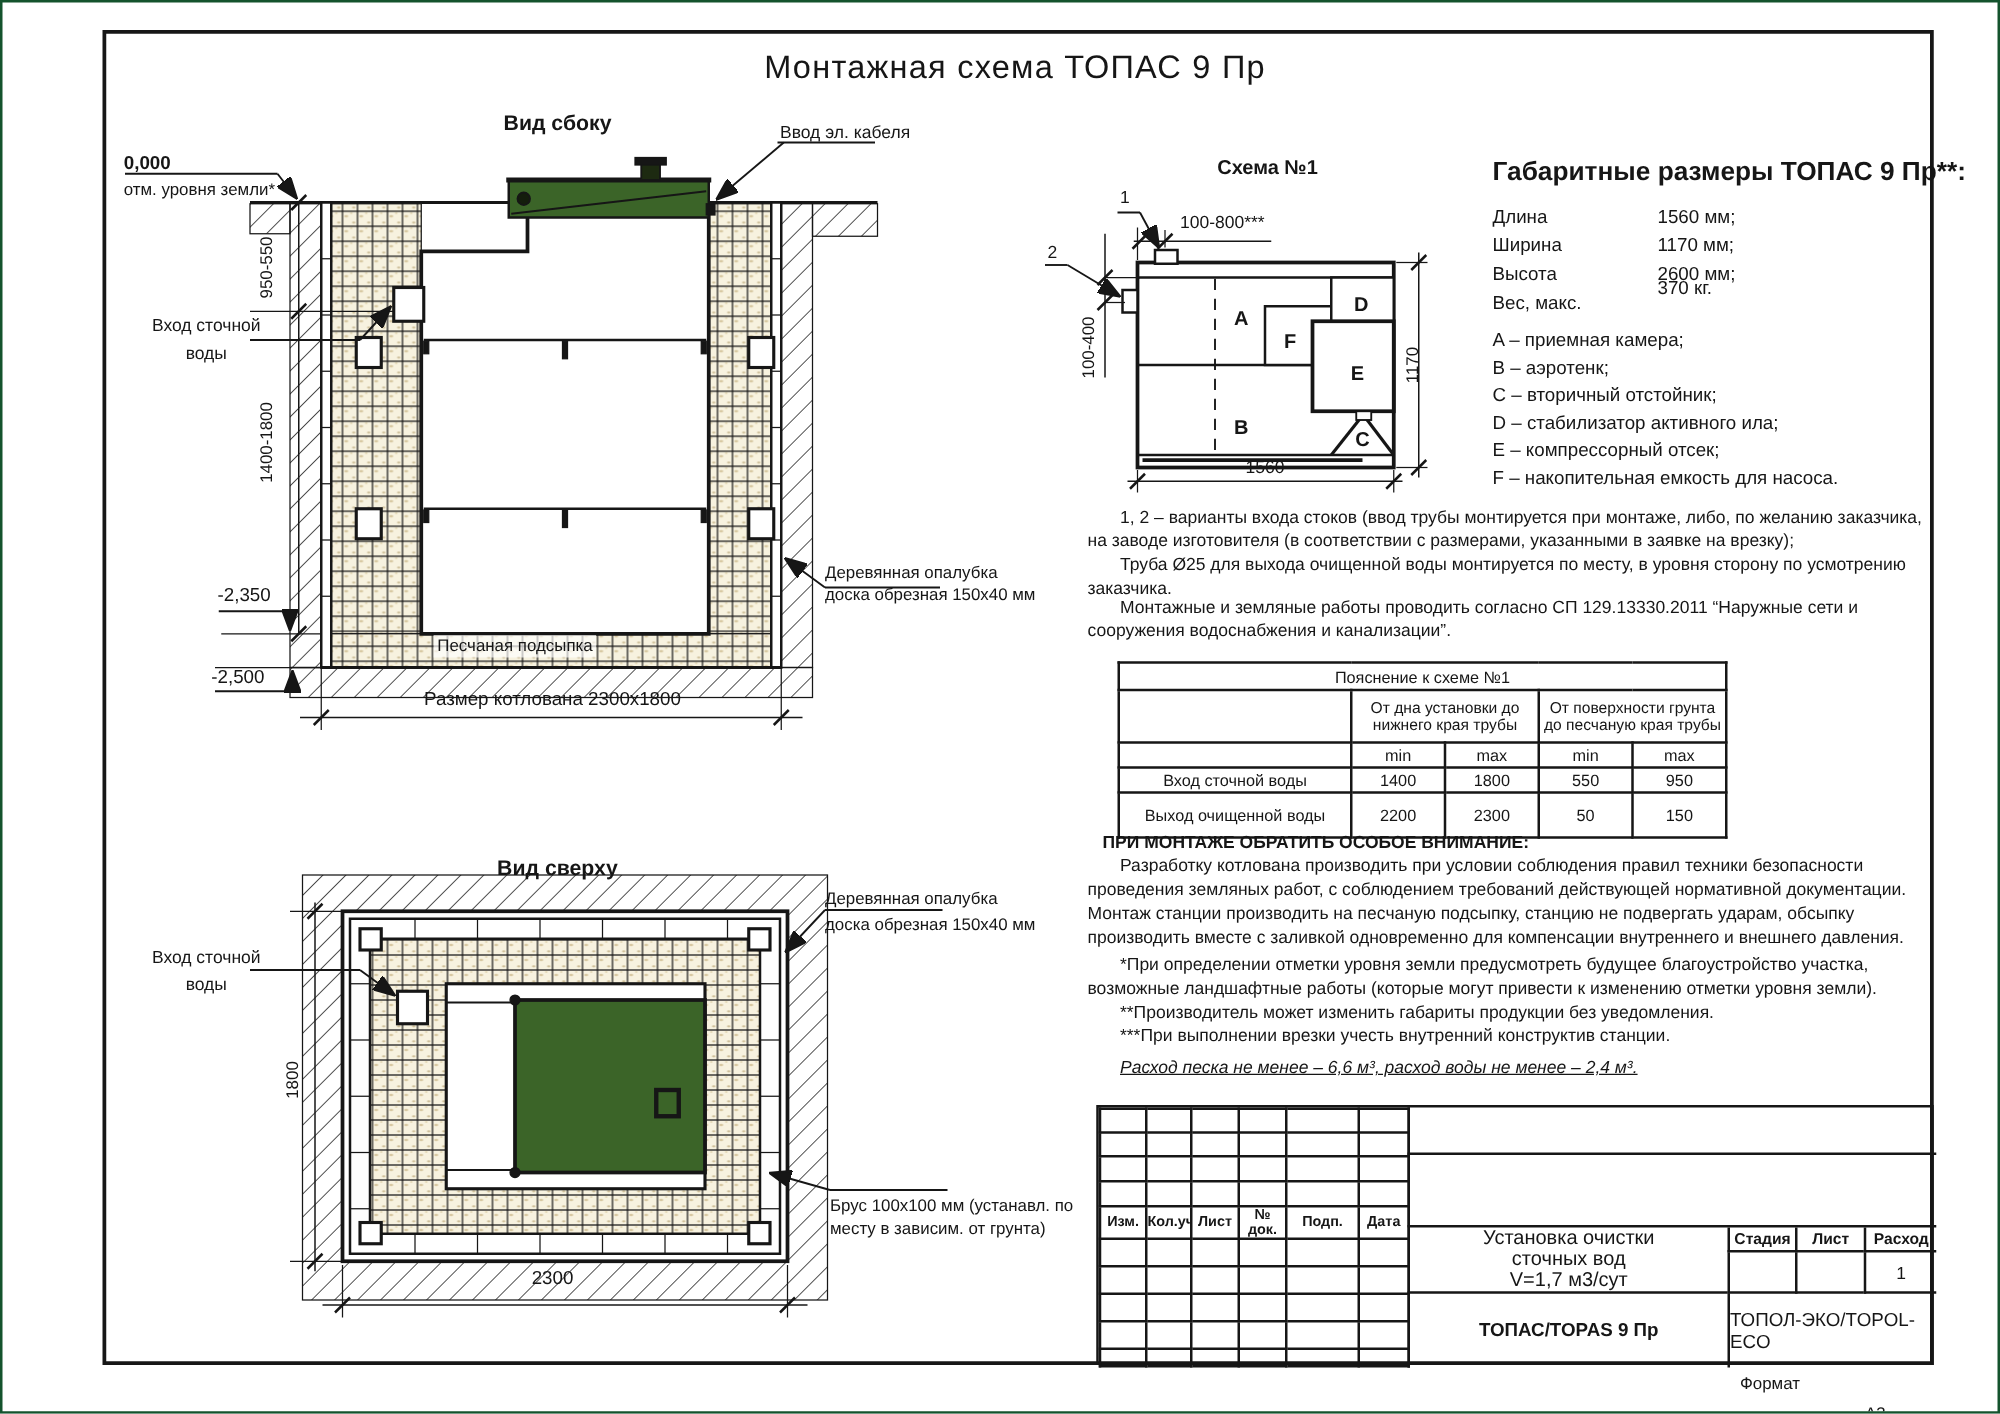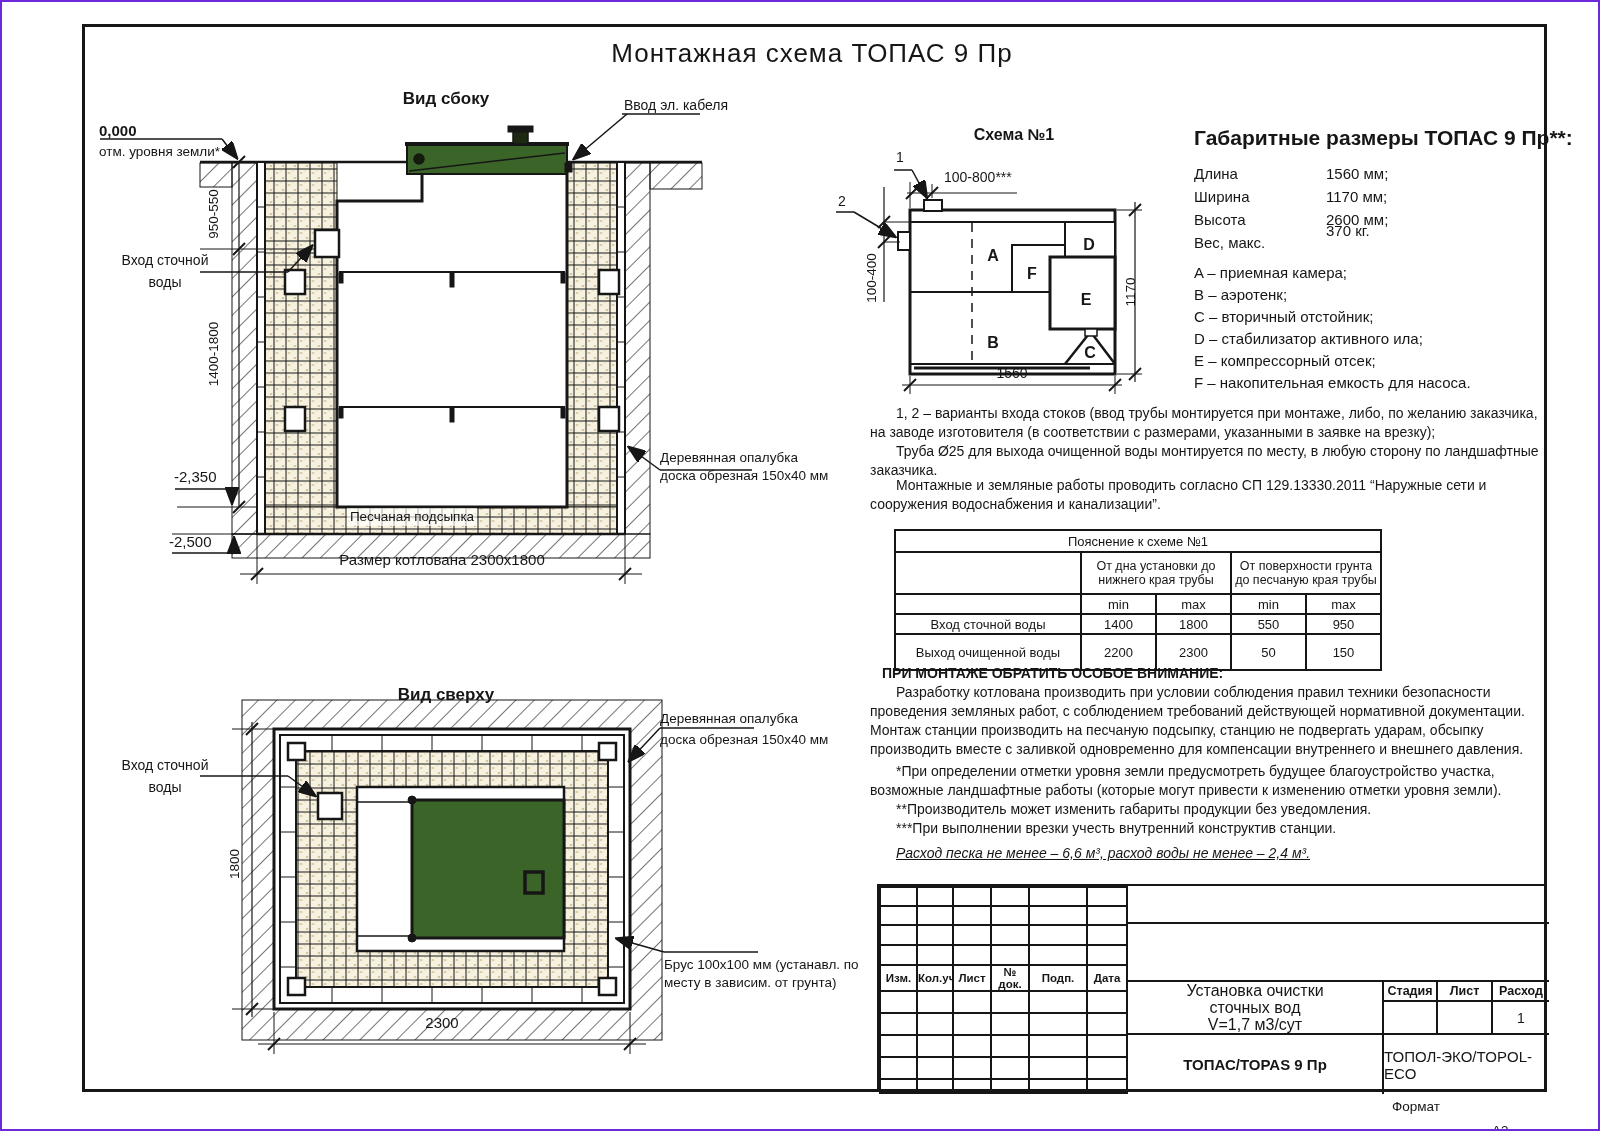--- a/index.html
+++ b/index.html
@@ -1,18 +1,18 @@
 <!DOCTYPE html>
 <html><head>
 <meta charset="utf-8">
 <style>
   html,body { margin:0; padding:0; background:#e8e8e8; }
   .sheet {
     position:relative; width:1600px; height:1131px; background:#ffffff;
-    border:2px solid #6d28d9; box-sizing:border-box; overflow:hidden;
+    border:2px solid #14532d; box-sizing:border-box; overflow:hidden;
     font-family:"Liberation Sans", sans-serif; color:#161616;
   }
   .frame {
     position:absolute; left:80px; top:22px; width:1465px; height:1068px;
     border:3px solid #161616; box-sizing:border-box;
   }
   .lbl { position:absolute; white-space:nowrap; font-size:14px; line-height:18px; }
   .cx  { position:absolute; white-space:nowrap; transform:translateX(-50%); font-size:14px; line-height:18px; }
   .cc  { position:absolute; white-space:nowrap; transform:translate(-50%,-50%); font-size:16px; line-height:16px; }
   .rot { position:absolute; white-space:nowrap; transform:translate(-50%,-50%) rotate(-90deg); font-size:13.5px; }
@@ -356,21 +356,21 @@
   <div class="lbl md" style="left:1324px;top:220px">370 кг.</div>
   <div class="lbl md" style="left:1192px;top:262px">A – приемная камера;</div>
   <div class="lbl md" style="left:1192px;top:284px">B – аэротенк;</div>
   <div class="lbl md" style="left:1192px;top:306px">C – вторичный отстойник;</div>
   <div class="lbl md" style="left:1192px;top:328px">D – стабилизатор активного ила;</div>
   <div class="lbl md" style="left:1192px;top:350px">E – компрессорный отсек;</div>
   <div class="lbl md" style="left:1192px;top:372px">F – накопительная емкость для насоса.</div>
 
   <div class="para" style="left:868px;top:402px;width:676px">
     <p>1, 2 – варианты входа стоков (ввод трубы монтируется при монтаже, либо, по желанию заказчика, на заводе изготовителя (в соответствии с размерами, указанными в заявке на врезку);</p>
-    <p>Труба Ø25 для выхода очищенной воды монтируется по месту, в любую сторону по ландшафтные заказчика.</p>
+    <p>Труба Ø25 для выхода очищенной воды монтируется по месту, в уровня сторону по усмотрению заказчика.</p>
   </div>
   <div class="para" style="left:868px;top:474px;width:676px">
     <p>Монтажные и земляные работы проводить согласно СП 129.13330.2011 “Наружные сети и сооружения водоснабжения и канализации”.</p>
   </div>
 
   <table class="expl">
     <colgroup>
         <col style="width:186px">
         <col style="width:75px">
         <col style="width:75px">

